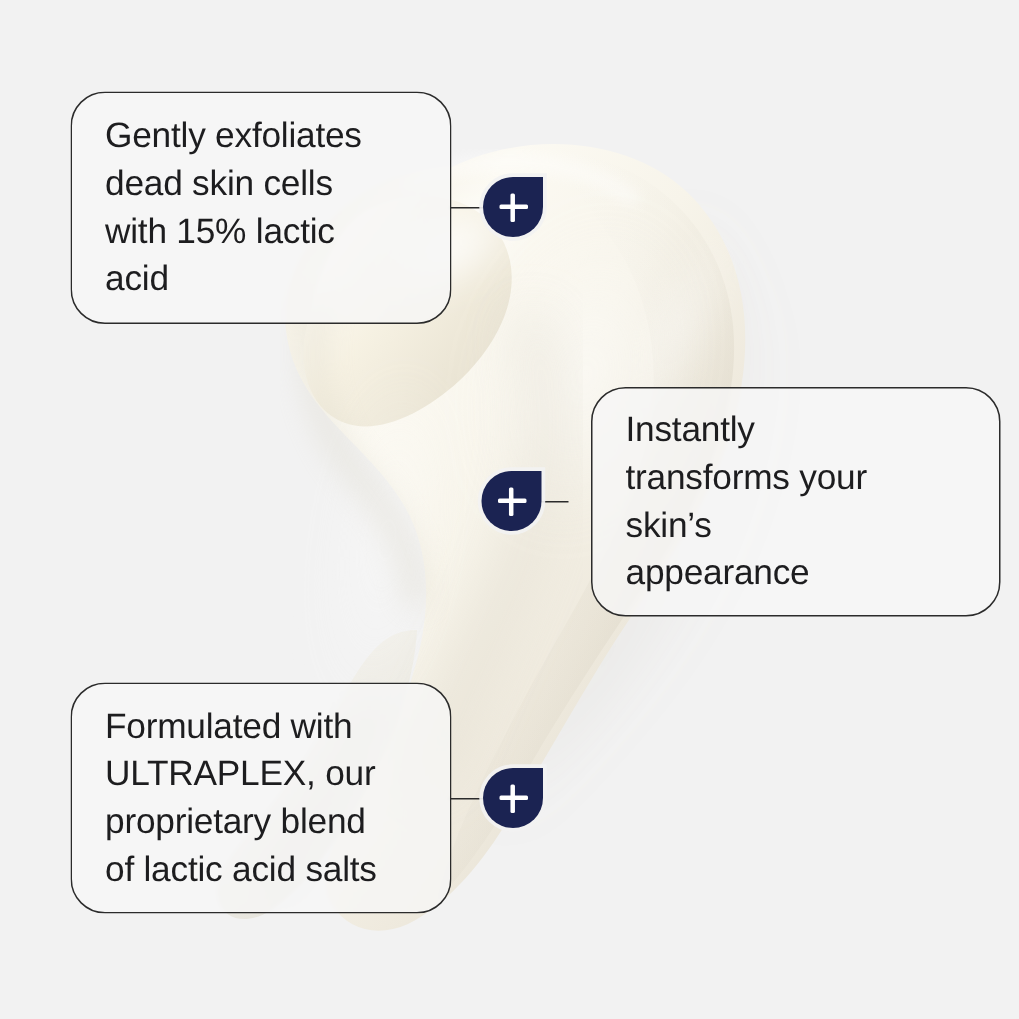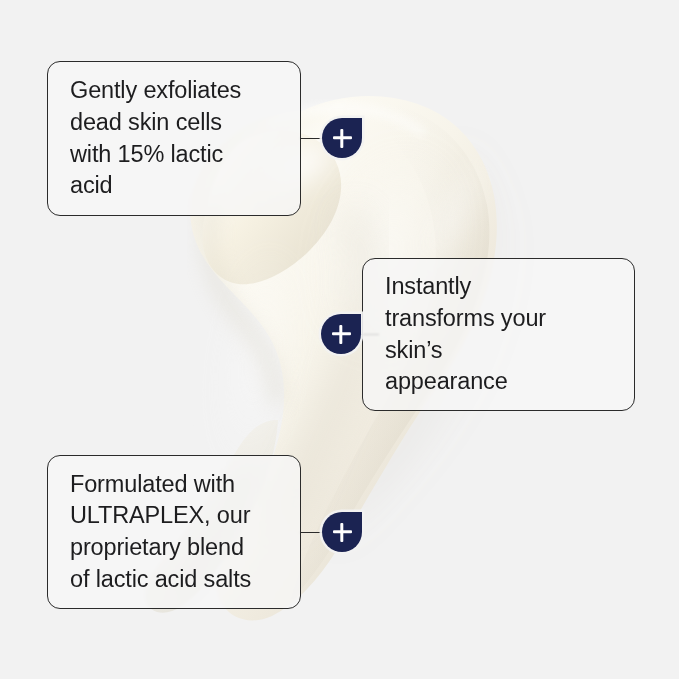--- a/index.html
+++ b/index.html
@@ -23,38 +23,38 @@
     inset: 0;
     pointer-events: none;
   }
   #swatch-layer svg { display: block; width: 679px; height: 679px; }
 
   
   .callout {
     position: absolute;
     box-sizing: border-box;
     border: 1.4px solid #2b2b2b;
-    border-radius: 13px;
+    border-radius: 23px;
     background: rgba(246,246,246,0.80);
     backdrop-filter: blur(1px);
     display: flex;
     align-items: center;
     padding: 0 12px 0 22px;
   }
   .callout-text {
     font-size: 23.5px;
     line-height: 1.345;
     letter-spacing: -0.15px;
     color: #1d1d1f;
     white-space: pre-line;
     font-weight: 400;
   }
 
   #callout-1 { left: 47px;  top: 61px;  width: 254px; height: 155px; }
-  #callout-2 { left: 362px; top: 258px; width: 273px; height: 153px; }
+  #callout-2 { left: 394px; top: 258px; width: 273px; height: 153px; }
   #callout-3 { left: 47px;  top: 455px; width: 254px; height: 154px; align-items: center; }
 
   
   .connector {
     position: absolute;
     height: 1.6px;
     background: #2b2b2b;
   }
   #connector-1 { left: 300px; top: 137.5px; width: 23px; }
   #connector-2 { left: 356px; top: 333.5px; width: 23px; }

